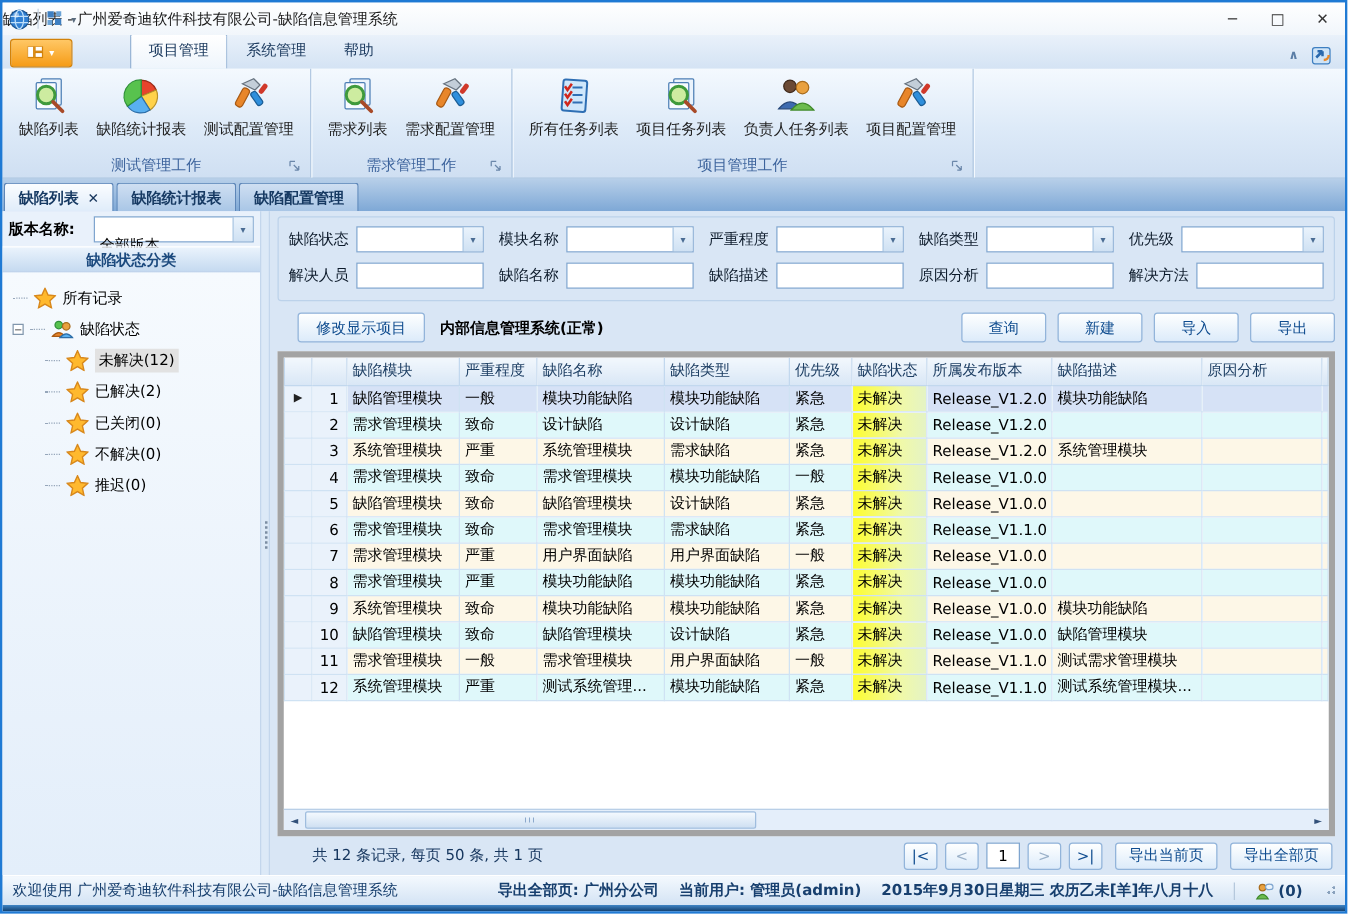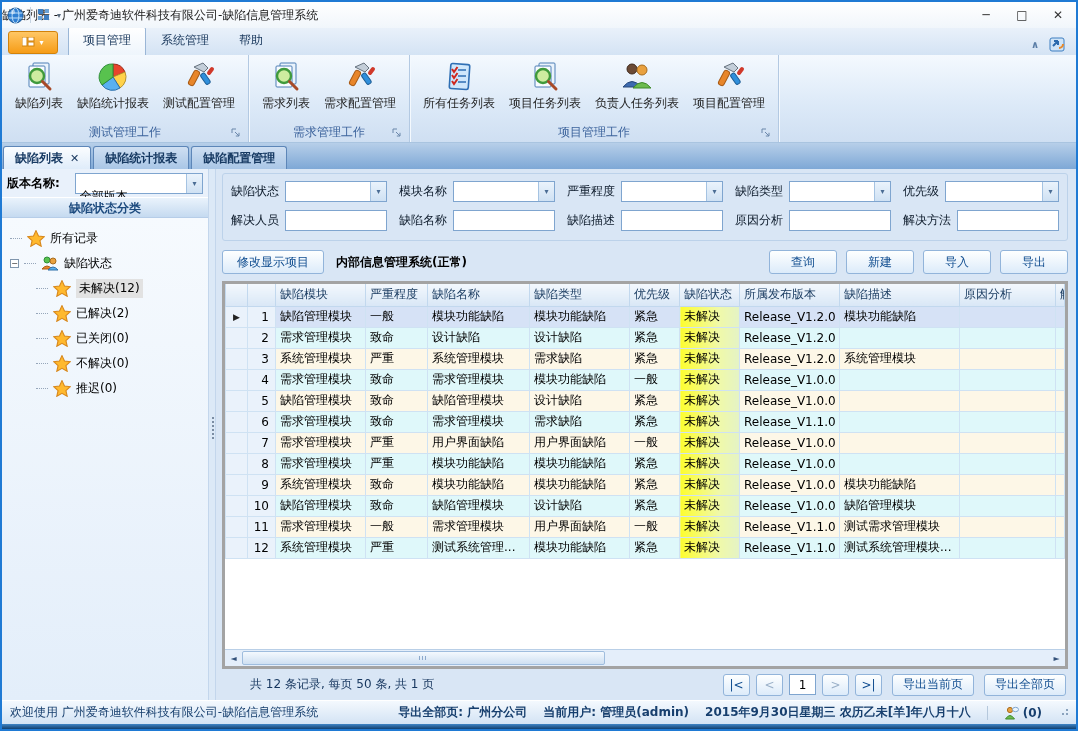--- a/index.html
+++ b/index.html
@@ -13,21 +13,21 @@
   .qat .sep { width:1px; height:16px; background:#c6d4e2; }
   .caret { font-size:8px; color:#5a6b7d; }
   .title-text { position:absolute; left:0; right:0; text-align:left; color:#1a1a1a; }
   .win-controls { margin-left:auto; display:flex; z-index:2; }
   .win-btn { width:36px; height:24px; display:flex; align-items:center; justify-content:center; color:#333; font-size:12px; }
 
   
   .ribbon-tabrow { height:27px; background:linear-gradient(#e9f1fa,#d4e3f4); display:flex; align-items:flex-end; padding-left:4px; flex:0 0 auto; }
   .app-btn { width:50px; height:23px; margin:0 10px 1px 2px; background:linear-gradient(#ffc765,#f69c17); border:1px solid #d2820a; border-radius:3px; display:flex; align-items:center; justify-content:center; gap:4px; color:#fff; }
   .rtab { padding:5px 15px 6px; color:#1e3c60; }
-  .rtab.active { background:linear-gradient(#ffffff,#eef5fc); border:1px solid #9ab6d6; border-bottom:none; border-radius:2px 2px 0 0; padding:4px 14px 6px; }
+  .rtab.active { background:linear-gradient(#ffffff,#eef5fc); border:1px solid #9ab6d6; border-bottom:none; border-radius:2px 2px 0 0; padding:4px 14px 6px;margin-left:36px; }
   .ribbon-corner { margin-left:auto; display:flex; align-items:center; gap:10px; padding:0 10px 3px 0; }
   .chevron-up { color:#5a7da6; font-size:10px; font-weight:bold; }
 
   
   .ribbon-body { height:88px; background:linear-gradient(#f4f9fe,#ddeaf8 55%,#cfdff2); border-bottom:1px solid #a9c4e0; display:flex; flex:0 0 auto; }
   .rgroup { display:flex; flex-direction:column; border-right:1px solid #b3c9e2; box-shadow:1px 0 0 #f4f9fe; padding:3px 6px 0; }
   .rbuttons { display:flex; flex:1; align-items:flex-start; }
   .rbtn { display:flex; flex-direction:column; align-items:center; gap:1px; padding:2px 7px; border-radius:2px; }
   .rbtn .icon svg { display:block; }
   .rbtn-label { color:#1e1e1e; white-space:nowrap; }
@@ -63,28 +63,28 @@
   .content { flex:1; display:flex; flex-direction:column; padding:4px 8px 0 6px; min-width:0; background:#d9e6f5; }
 
   
   .filter-panel { border:1px solid #bcd2ea; border-radius:3px; padding:7px 8px 9px; display:flex; flex-direction:column; gap:8px; flex:0 0 auto; }
   .frow { display:flex; gap:12px; }
   .ffield { display:flex; align-items:center; gap:6px; flex:1; min-width:0; }
   .ffield .flabel { white-space:nowrap; color:#0d1b2b; }
   .tinput { flex:1; height:21px; border:1px solid #7fa5cf; background:#fff; min-width:0; font:inherit; padding:0 3px; }
 
   
-  .action-row { margin-top:9px; display:flex; align-items:center; gap:12px; flex:0 0 auto; }
+  .action-row { margin-top:9px; display:flex; align-items:center; gap:12px; flex:0 0 auto;margin-left:16px; }
   .btn { height:24px; padding:0 14px; background:linear-gradient(#feffff,#dcebfa); border:1px solid #92b4da; border-radius:3px; color:#0f4c8f; display:inline-flex; align-items:center; justify-content:center; white-space:nowrap; }
   .project-label { font-weight:bold; color:#000; }
   .action-right { margin-left:auto; display:flex; gap:9px; }
   .action-right .btn { min-width:68px; }
 
   
-  .grid-wrap { margin-top:7px; flex:1; border:3px solid #a3a3a3; background:#fff; display:flex; flex-direction:column; min-height:0; overflow:hidden; }
+  .grid-wrap { margin-top:7px; flex:1; border:5px solid #a3a3a3; background:#fff; display:flex; flex-direction:column; min-height:0; overflow:hidden; }
   .grid-scroll { flex:1; overflow:hidden; }
   table.grid { border-collapse:collapse; table-layout:fixed; width:100%; }
   .grid th { height:22px; background:linear-gradient(#f3f8fd,#d9e7f6); border:1px solid #c2d8ee; border-top:none; font-weight:normal; color:#1d3e63; text-align:left; padding:0 4px; overflow:hidden; white-space:nowrap; }
   .grid td { height:21px; border:1px solid #cfe2f3; padding:0 4px; overflow:hidden; white-space:nowrap; color:#000; }
   .grid tr.odd td { background:#fdf7e7; }
   .grid tr.even td { background:#dff8fa; }
   .grid tr.selected td { background:#d6e2f6; }
   .grid td.idx, .grid td.num { background:#eaf2fb !important; }
   .grid td.num { text-align:right; padding-right:6px; }
   .grid td.idx { text-align:center; font-size:9px; color:#222; padding:0; }

